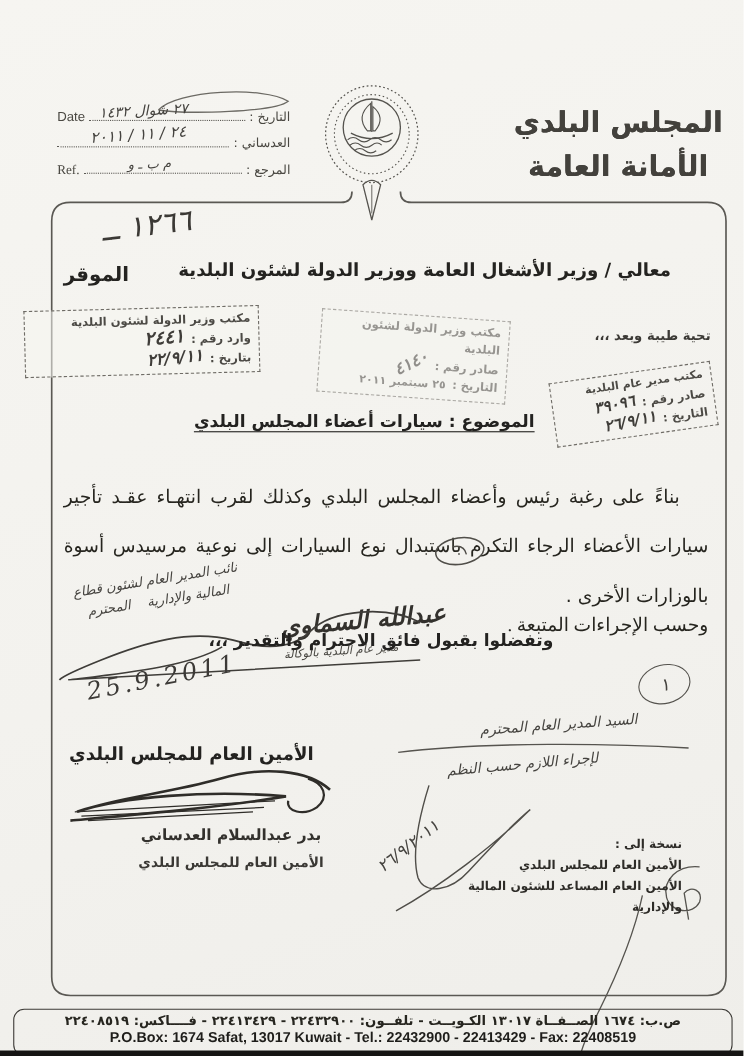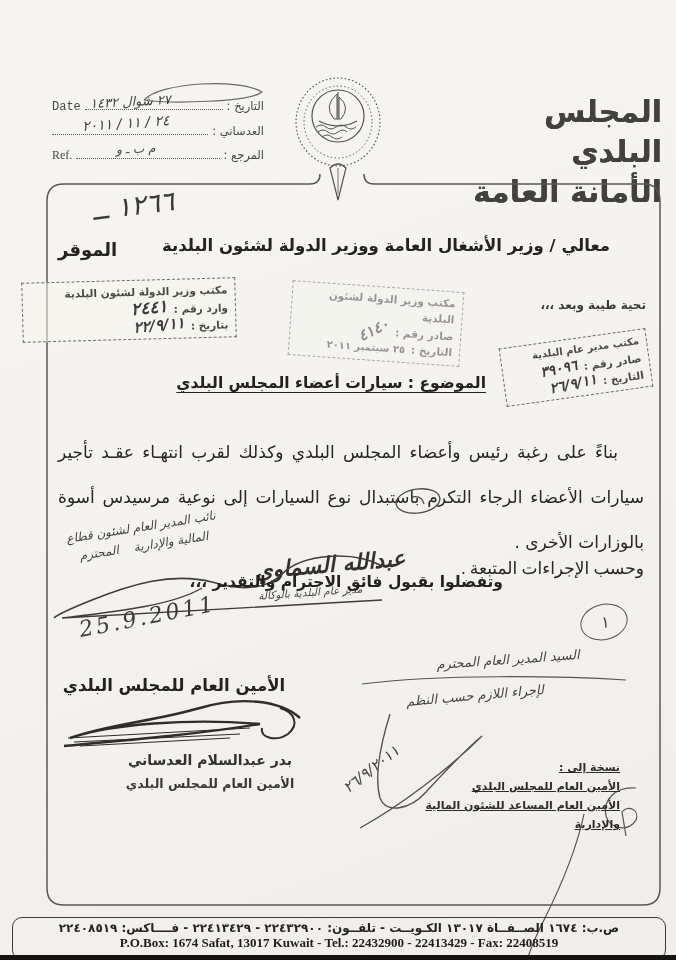--- a/index.html
+++ b/index.html
@@ -32,21 +32,21 @@
 
 <div class="page">
 
   <div class="abs" style="left:52px; top:98px; width:212px;">
     <svg class="abs" style="left:88px; top:-18px;" width="130" height="26">
       <path d="M4 20 C 20 2, 100 -2, 122 12 C 110 22, 30 24, 4 20" stroke="#6b6963" stroke-width="1.2"></path>
     </svg>
     <div class="lh-row" style="margin-bottom:9px;">
       <span>التاريخ :</span>
       <span class="dotline"></span>
-      <span style="direction:ltr; font-family:Liberation Mono, monospace; font-size:12px;">Date</span>
+      <span style="direction:ltr; font-family:Liberation Sans, sans-serif; font-size:12px;">Date</span>
     </div>
     <div class="lh-row" style="margin-bottom:9px;">
       <span>العدساني :</span>
       <span class="dotline"></span>
     </div>
     <div class="lh-row">
       <span>المرجع :</span>
       <span class="dotline"></span>
       <span style="direction:ltr; font-family:'Liberation Serif',serif; font-size:12px;">Ref.</span>
     </div>
@@ -64,21 +64,21 @@
     <path d="M45 18 Q31 30 42 43 L45 43 Z" stroke="#55534e" stroke-width="1"></path>
     <path d="M47 21 Q59 31 49 43 L47 43 Z" stroke="#55534e" stroke-width="1"></path>
     <path d="M27 45 Q46 55 65 45" stroke="#55534e" stroke-width="1.2"></path>
     <path d="M24 51 q5 -4 10 0 t10 0 t10 0 t10 0" stroke="#55534e" stroke-width="1"></path>
     <path d="M26 56 q5 -4 10 0 t10 0 t9 0" stroke="#55534e" stroke-width="1"></path>
     <path d="M30 61 q5 -4 10 0 t10 0" stroke="#55534e" stroke-width="1"></path>
     <path d="M38 92 Q46 84 54 92 L46 124 Z" stroke="#55534e" stroke-width="1.2"></path>
     <path d="M46 92 L46 118" stroke="#55534e" stroke-width=".8"></path>
   </svg>
 
-  <div class="abs rtl callig" style="right:14px; top:92px; width:200px; text-align:right; font-size:30px; line-height:40px;">
+  <div class="abs rtl callig" style="right:14px; top:92px; width:200px; text-align:center; font-size:26px; line-height:40px;">
     <div>المجلس البلدي</div>
     <div>الأمانة العامة</div>
   </div>
 
   <svg class="abs" style="left:0; top:0;" width="676" height="960">
     <path d="M320 174 Q320 184 310 184 L64 184 Q47 184 47 201 L47 888 Q47 905 64 905 L643 905 Q660 905 660 888 L660 201 Q660 184 643 184 L374 184 Q364 184 364 174" stroke="#5a5853" stroke-width="1.5"></path>
   </svg>
 
   <div class="hw abs rtl" style="left:92px; top:190px; font-size:27px; transform:rotate(-7deg); letter-spacing:10px; color:#3b3935;">١٢٦٦ ــ</div>
 
@@ -171,29 +171,29 @@
   </svg>
   <div class="abs hw rtl" style="left:350px; top:688px; width:250px; font-size:13px; transform:rotate(-5deg); text-align:center; letter-spacing:3px;">لإجراء اللازم حسب النظم</div>
   <svg class="abs" style="left:330px; top:706px;" width="160" height="130">
     <path d="M60 8 C 50 40, 44 70, 50 92 C 56 108, 80 104, 96 86 C 120 60, 140 40, 152 30 C 120 62, 70 100, 30 122" stroke="#504e49" stroke-width="1.3"></path>
   </svg>
   <div class="abs hw" style="left:338px; top:760px; font-size:15px; transform:rotate(-38deg); letter-spacing:3px; direction:rtl;">٢٦/٩/٢٠١١</div>
   <svg class="abs" style="left:596px; top:782px;" width="52" height="56">
     <path d="M40 6 C 20 4, 6 18, 10 34 C 14 48, 34 50, 40 38 C 44 28, 32 22, 26 30 L 30 54" stroke="#56544f" stroke-width="1.2"></path>
   </svg>
 
-  <div class="abs rtl bold" style="right:56px; top:758px; width:230px; font-size:11px; line-height:19px; color:#2e2c28;text-decoration:underline;">
+  <div class="abs rtl bold" style="right:56px; top:758px; width:230px; font-size:11px; line-height:19px; color:#2e2c28;">
     <div>نسخة إلى :</div>
     <div>الأمين العام للمجلس البلدي</div>
     <div>الأمين العام المساعد للشئون المالية والإدارية</div>
   </div>
 
   <svg class="abs" style="left:500px; top:812px;" width="110" height="148">
     <path d="M84 2 C 76 40, 58 80, 44 108 C 36 124, 30 138, 28 146" stroke="#56544f" stroke-width="1.2"></path>
   </svg>
 
   <div class="abs" style="left:12px; top:917px; width:652px; height:41px; border:1.6px solid #3c3a36; border-radius:10px;">
     <div class="rtl bold" style="margin-top:3px; text-align:center; font-size:12px; color:#26251f;">ص.ب: ١٦٧٤ الصــفــاة ١٣٠١٧ الكـويــت - تلفــون: ٢٢٤٣٢٩٠٠ - ٢٢٤١٣٤٢٩ - فــــاكس: ٢٢٤٠٨٥١٩</div>
-    <div class="bold" style="text-align:center; font-size:13px; font-family:Liberation Serif, serif; color:#1e1d1a;">P.O.Box: 1674 Safat, 13017 Kuwait - Tel.: 22432900 - 22413429 - Fax: 22408519</div>
+    <div class="bold" style="text-align:center; font-size:13px; font-family:Liberation Sans, sans-serif; color:#1e1d1a;">P.O.Box: 1674 Safat, 13017 Kuwait - Tel.: 22432900 - 22413429 - Fax: 22408519</div>
   </div>
   <div class="abs" style="left:0; top:955px; width:676px; height:5px; background:#151413;"></div>
 
 </div>
 
 </body></html>

